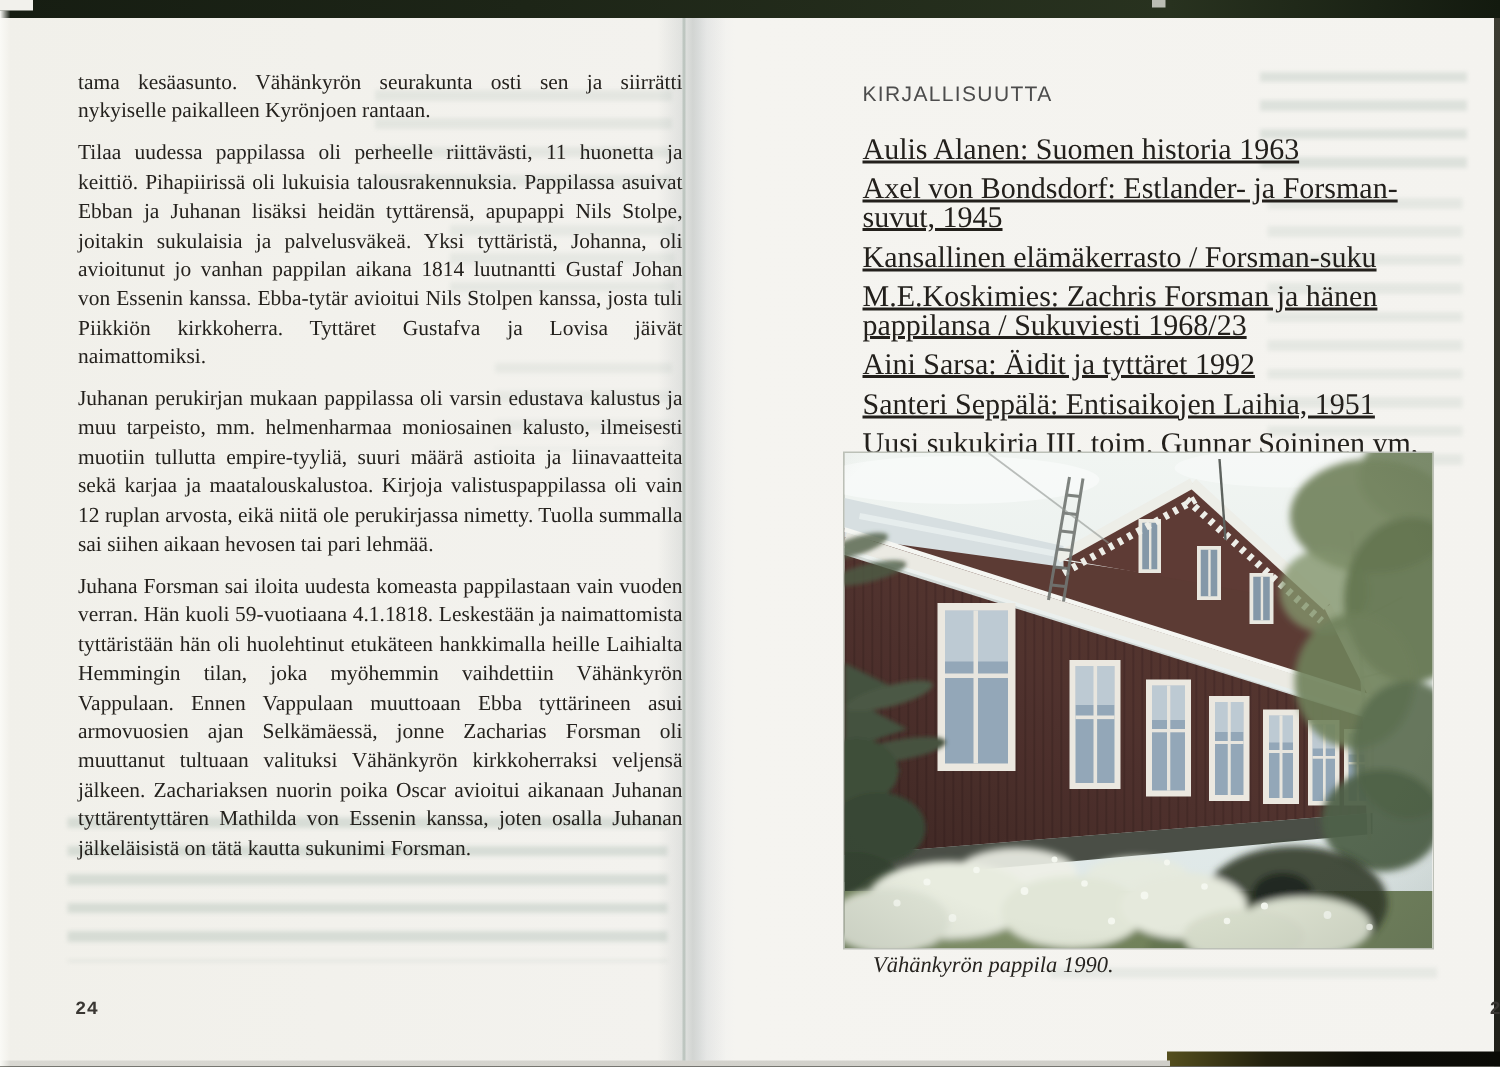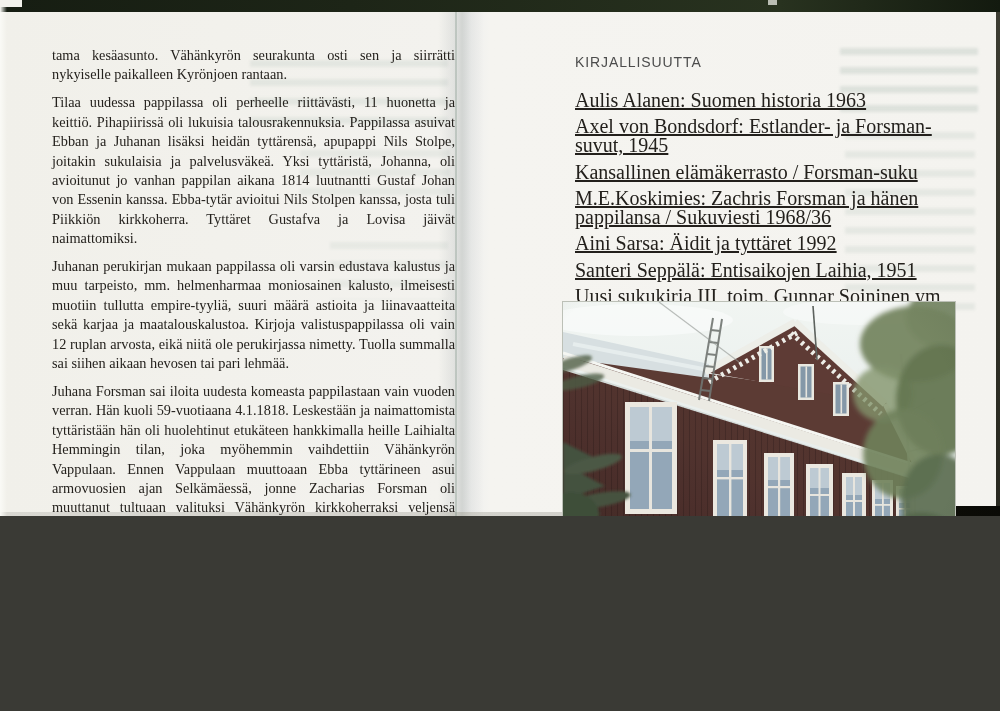--- a/index.html
+++ b/index.html
@@ -1,17 +1,17 @@
 <!DOCTYPE html>
 <html><head>
 <meta charset="utf-8">
 <style>
   html,body{margin:0;padding:0;background:#3a3a35;}
   .scan{
-    position:relative;width:1000px;height:516px;overflow:hidden;
+    position:relative;width:1000px;height:711px;overflow:hidden;
     background:linear-gradient(90deg,#f1f0ea 0%,#f3f2ee 44%,#eceded 46.5%,#f5f4f0 49%,#f4f3ef 100%);
     font-family:"Liberation Serif","DejaVu Serif",serif;
   }
   
   .band-top{position:absolute;left:0;top:0;width:1000px;height:12px;
     background:linear-gradient(90deg,#161d12 0%,#1d2517 35%,#28321f 78%,#131a0f 100%);}
   .notch-tl{position:absolute;left:0;top:0;width:22px;height:7px;background:#f2f1ec;}
   .notch-t2{position:absolute;left:768px;top:0;width:9px;height:5px;background:#dfe0d8;opacity:.8;}
   .edge-right{position:absolute;right:0;top:12px;width:4px;height:699px;
     background:linear-gradient(180deg,#3c3c32,#2b2b22 60%,#20201a);}
@@ -79,21 +79,21 @@
     <p>Juhanan perukirjan mukaan pappilassa oli varsin edustava kalustus ja muu tarpeisto, mm. helmenharmaa moniosainen kalusto, ilmeisesti muotiin tullutta empire-tyyliä, suuri määrä astioita ja liinavaatteita sekä karjaa ja maatalouskalustoa. Kirjoja valistuspappilassa oli vain 12 ruplan arvosta, eikä niitä ole perukirjassa nimetty. Tuolla summalla sai siihen aikaan hevosen tai pari lehmää.</p>
     <p>Juhana Forsman sai iloita uudesta komeasta pappilastaan vain vuoden verran. Hän kuoli 59-vuotiaana 4.1.1818. Leskestään ja naimattomista tyttäristään hän oli huolehtinut etukäteen hankkimalla heille Laihialta Hemmingin tilan, joka myöhemmin vaihdettiin Vähänkyrön Vappulaan. Ennen Vappulaan muuttoaan Ebba tyttärineen asui armovuosien ajan Selkämäessä, jonne Zacharias Forsman oli muuttanut tultuaan valituksi Vähänkyrön kirkkoherraksi veljensä jälkeen. Zachariaksen nuorin poika Oscar avioitui aikanaan Juhanan tyttärentyttären Mathilda von Essenin kanssa, joten osalla Juhanan jälkeläisistä on tätä kautta sukunimi Forsman.</p>
   </div>
   <div class="pageno pageno-left">24</div>
 
   <div class="right-col">
     <h2 class="kirj-heading">KIRJALLISUUTTA</h2>
     <div class="bib-item">Aulis Alanen: Suomen historia 1963</div>
     <div class="bib-item">Axel von Bondsdorf: Estlander- ja Forsman-suvut, 1945</div>
     <div class="bib-item">Kansallinen elämäkerrasto / Forsman-suku</div>
-    <div class="bib-item">M.E.Koskimies: Zachris Forsman ja hänen pappilansa / Sukuviesti 1968/36</div>
+    <div class="bib-item">M.E.Koskimies: Zachris Forsman ja hänen pappilansa / Sukuviesti 1968/23</div>
     <div class="bib-item">Aini Sarsa: Äidit ja tyttäret 1992</div>
     <div class="bib-item">Santeri Seppälä: Entisaikojen Laihia, 1951</div>
     <div class="bib-item">Uusi sukukirja III, toim. Gunnar Soininen ym, 1970</div>
   </div>
 
   <div class="photo-wrap">
     <svg width="392" height="330" viewBox="0 0 392 330" xmlns="http://www.w3.org/2000/svg">
       <defs>
         <linearGradient id="sky" x1="0" y1="0" x2="0" y2="1">
           <stop offset="0" stop-color="#f3f6f3"></stop>

